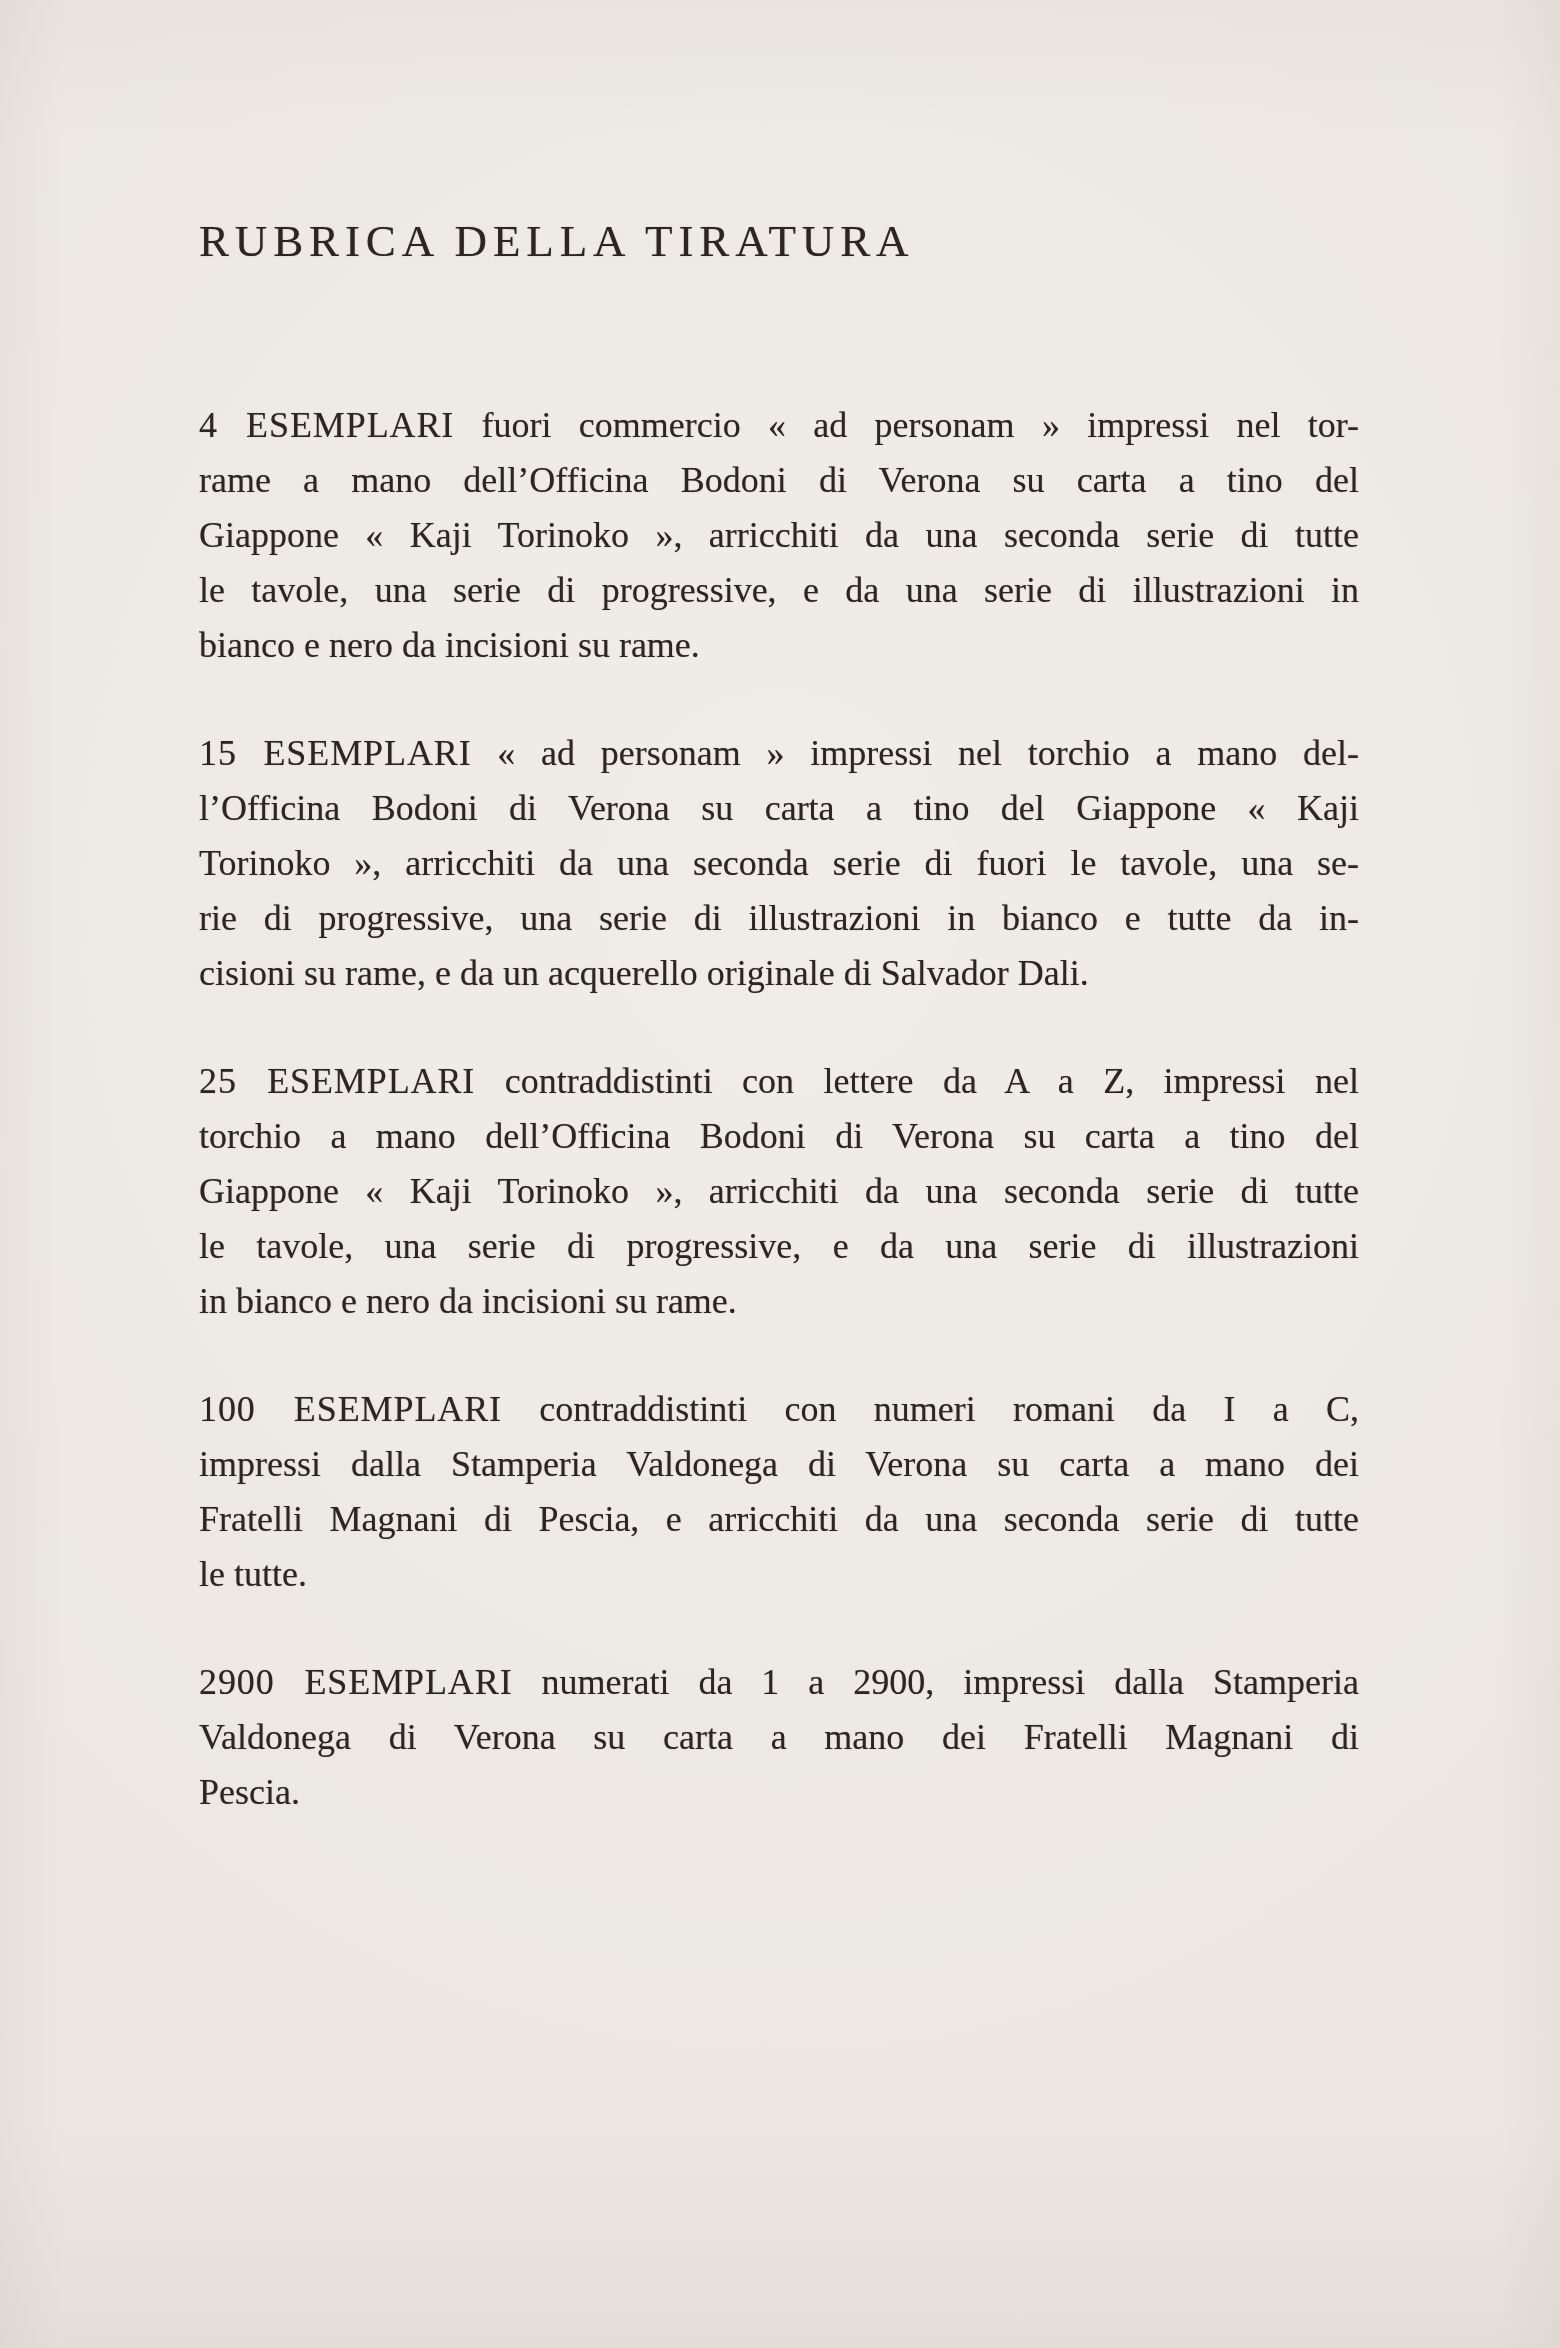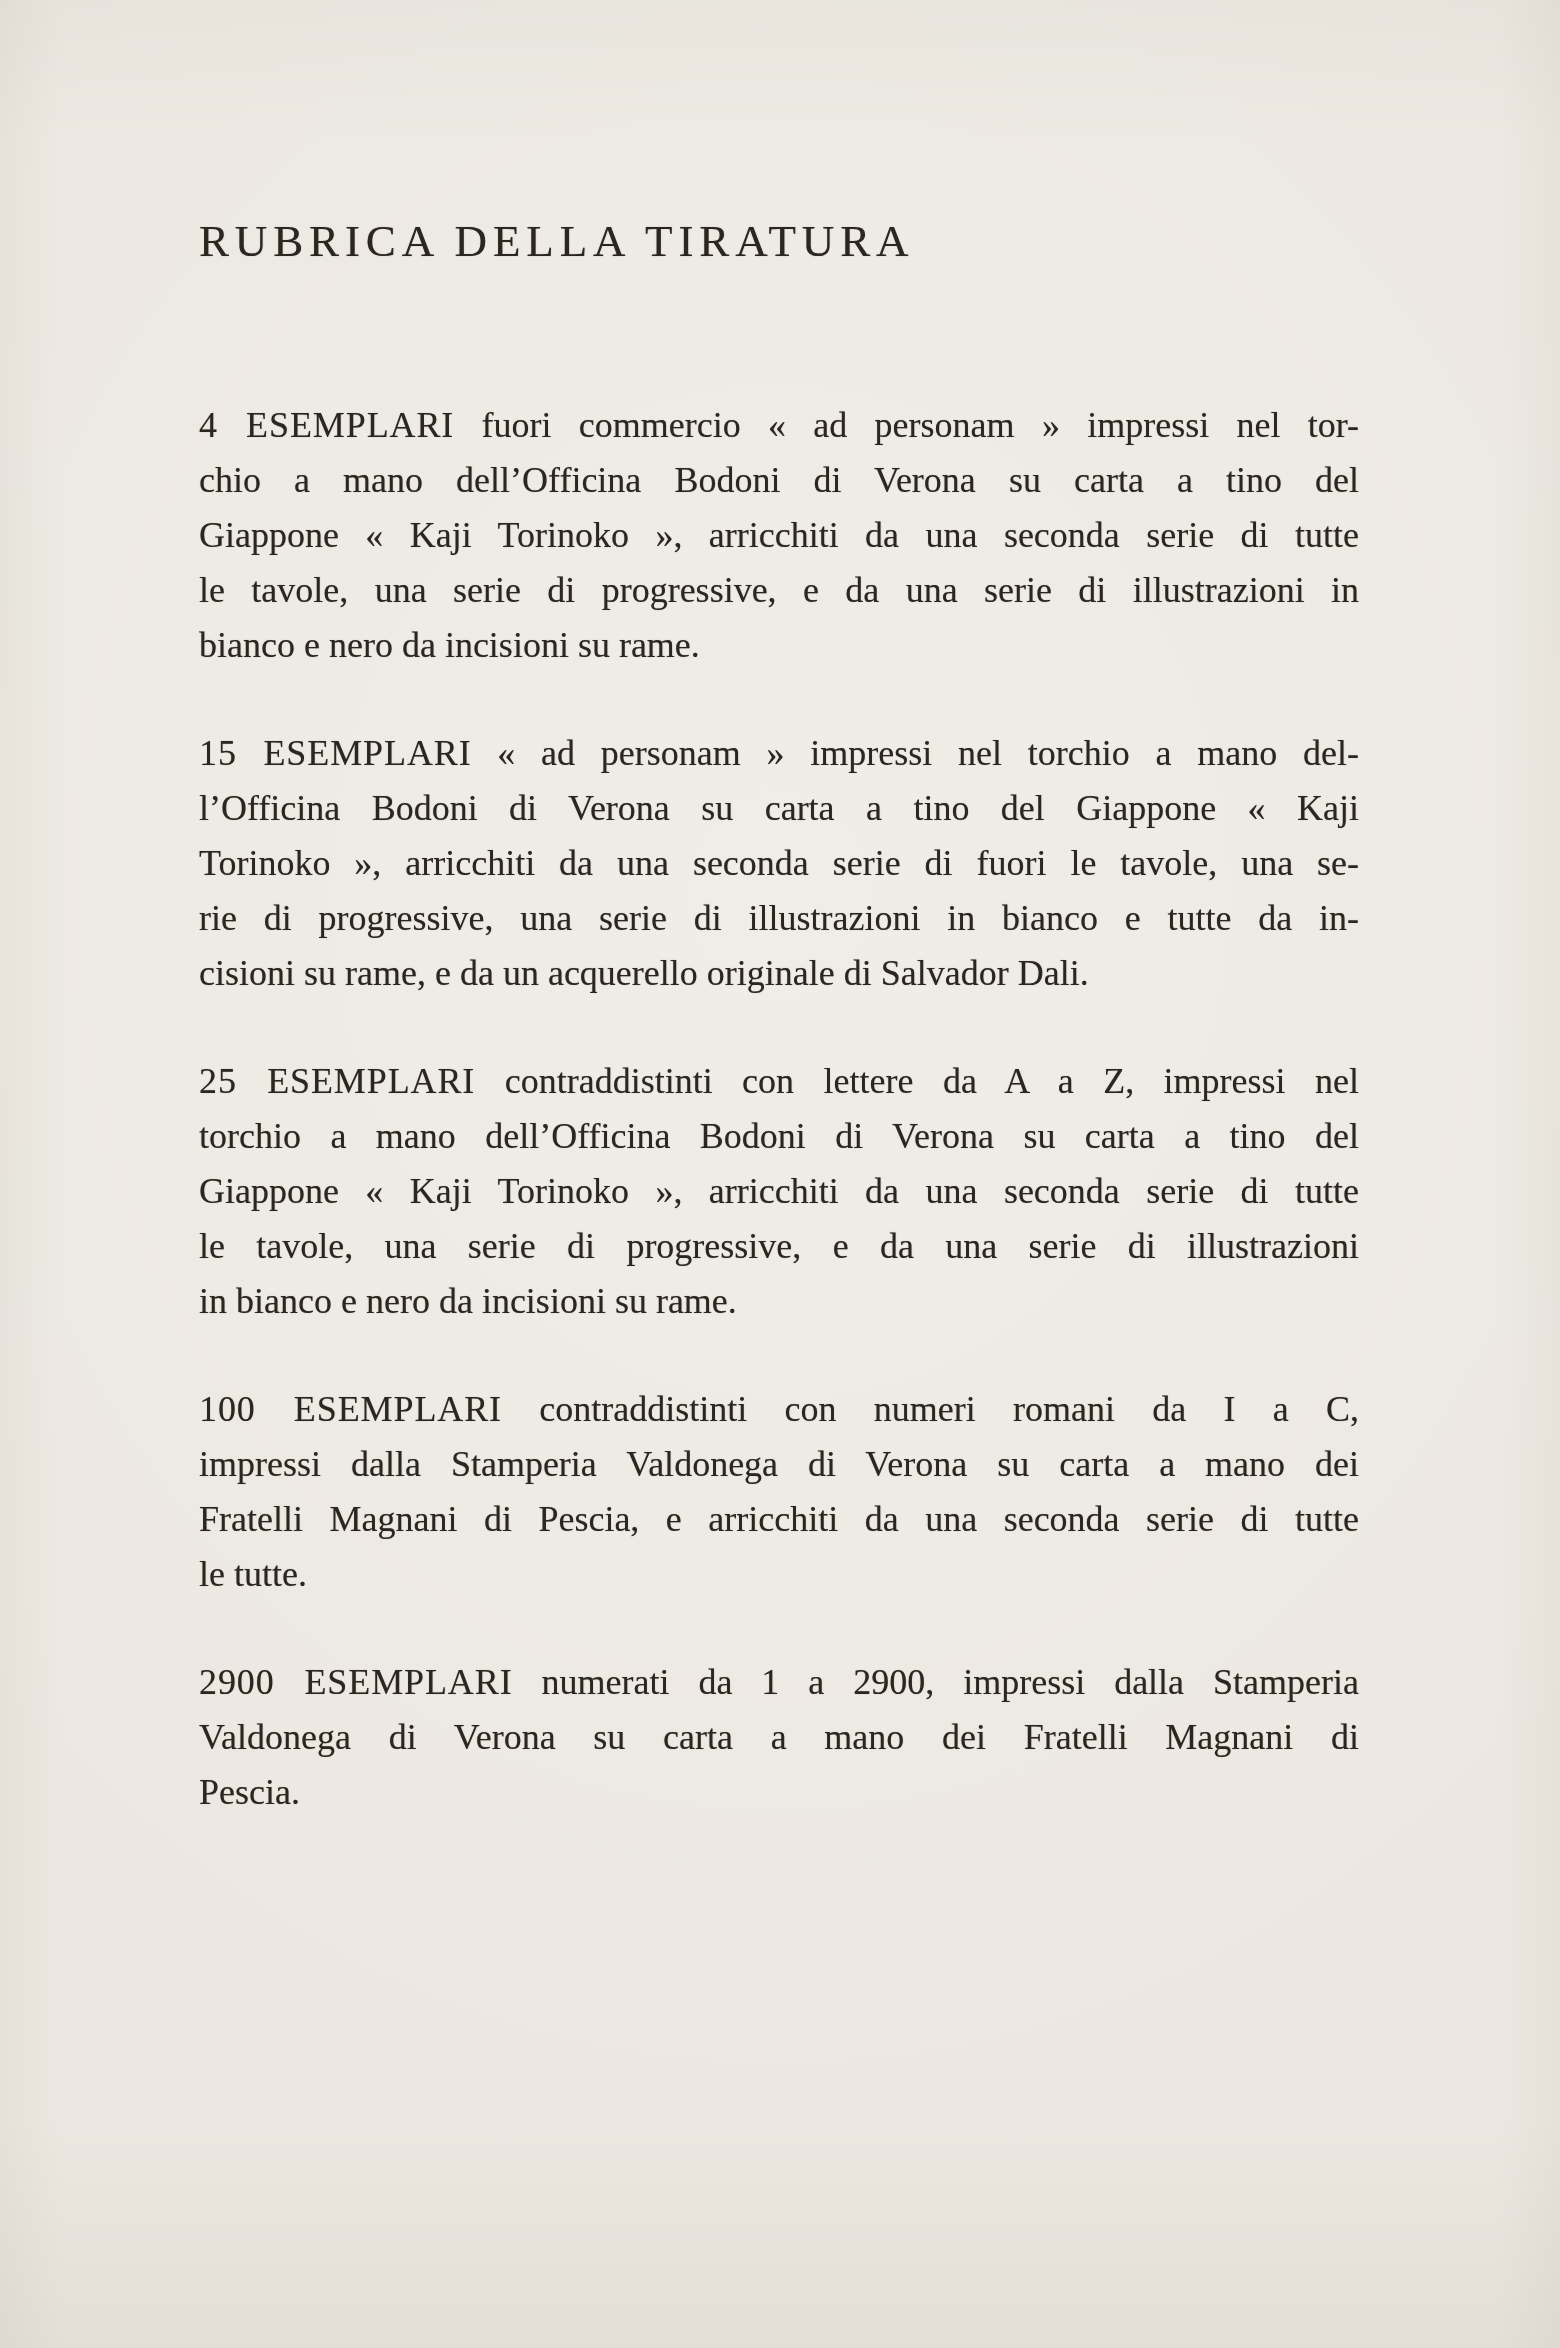--- a/index.html
+++ b/index.html
@@ -64,21 +64,21 @@
 </style>
 </head>
 <body style="--paper: #ece8e1; --ink: #2b261f;">
 
 <div class="page">
   <h1 class="page-title">RUBRICA DELLA TIRATURA</h1>
 
   <div class="colophon">
       <div class="edition-paragraph">
         <div class="text-line"><span class="edition-count-lead">4 ESEMPLARI</span> fuori commercio « ad personam » impressi nel tor-</div>
-        <div class="text-line">chio a mano dell’Officina Bodoni di Verona su carta a tino del</div>
+        <div class="text-line">rame a mano dell’Officina Bodoni di Verona su carta a tino del</div>
         <div class="text-line">Giappone « Kaji Torinoko », arricchiti da una seconda serie di tutte</div>
         <div class="text-line">le tavole, una serie di progressive, e da una serie di illustrazioni in</div>
         <div class="text-line last">bianco e nero da incisioni su rame.</div>
       </div>
       <div class="edition-paragraph">
         <div class="text-line"><span class="edition-count-lead">15 ESEMPLARI</span> « ad personam » impressi nel torchio a mano del-</div>
         <div class="text-line">l’Officina Bodoni di Verona su carta a tino del Giappone « Kaji</div>
         <div class="text-line">Torinoko », arricchiti da una seconda serie di fuori le tavole, una se-</div>
         <div class="text-line">rie di progressive, una serie di illustrazioni in bianco e tutte da in-</div>
         <div class="text-line last">cisioni su rame, e da un acquerello originale di Salvador Dali.</div>

